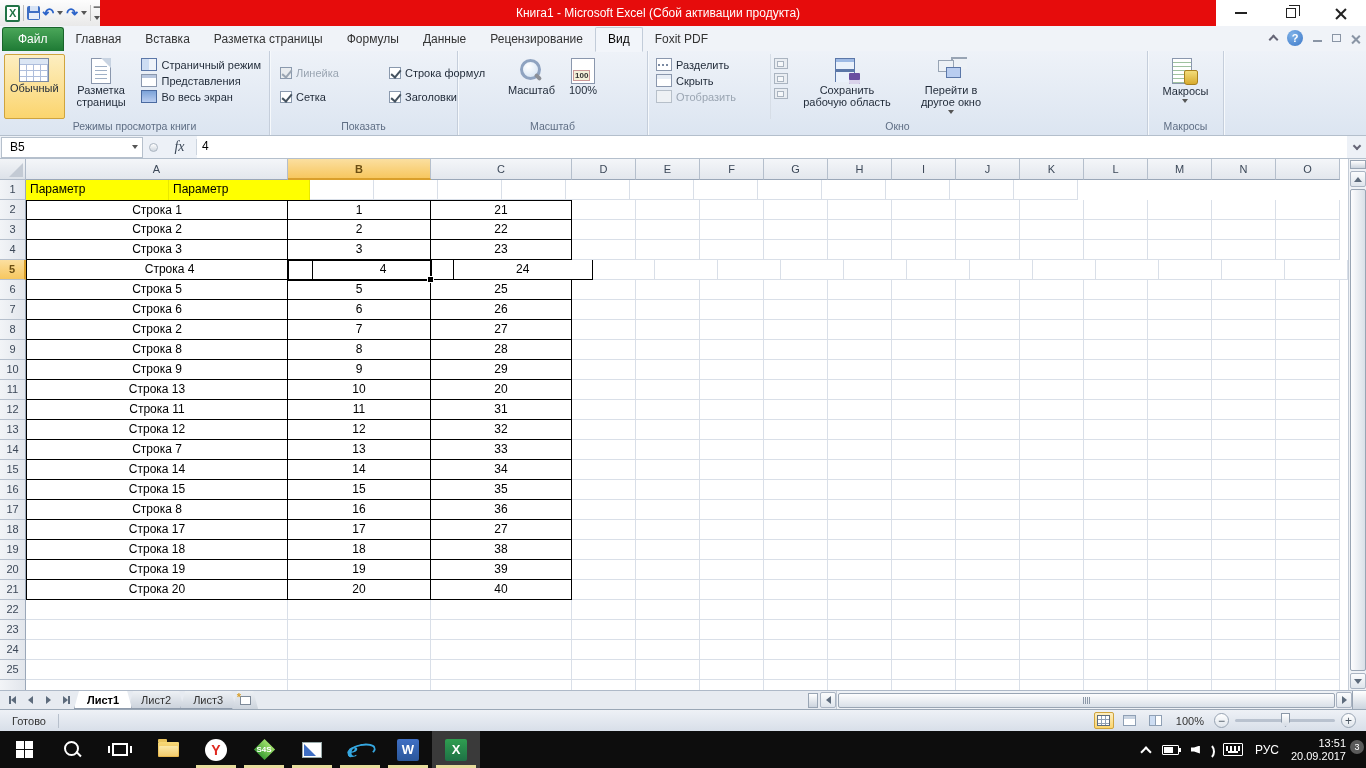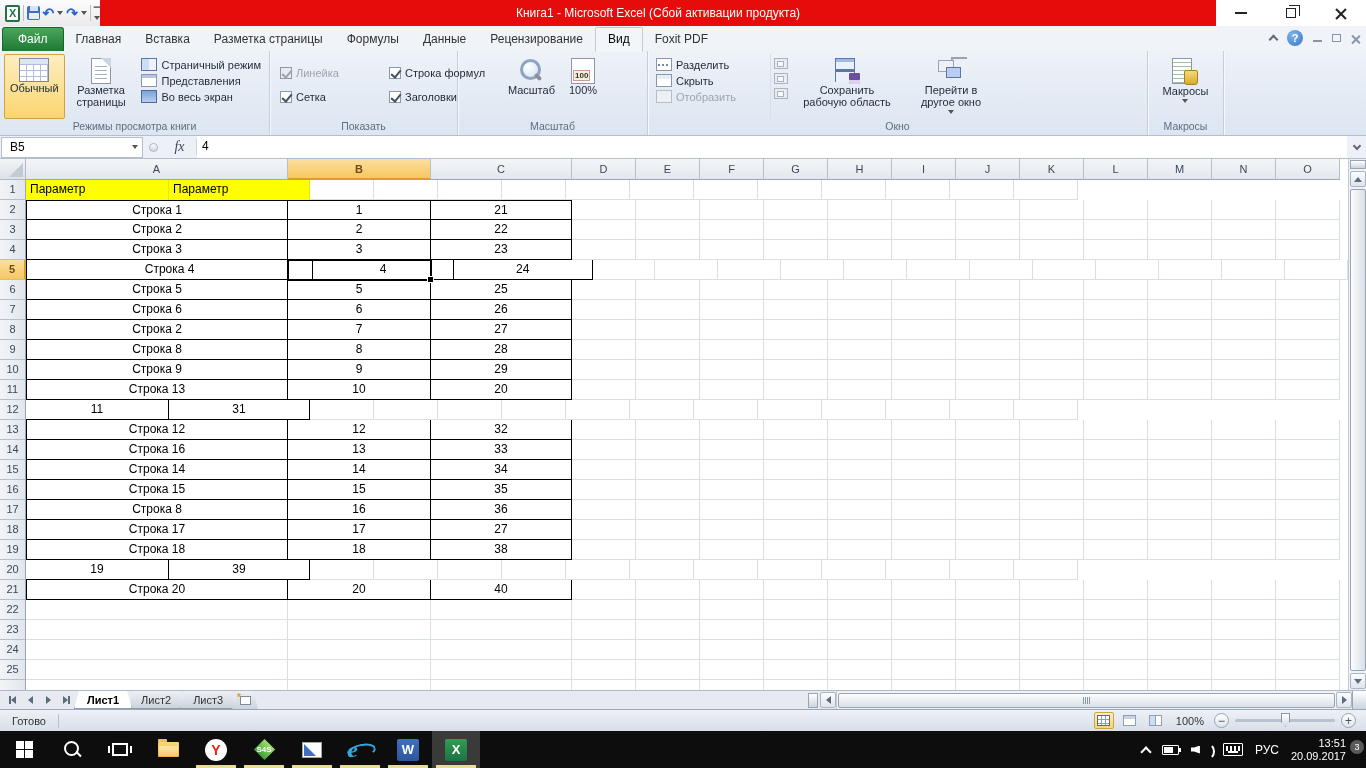--- a/index.html
+++ b/index.html
@@ -591,20 +591,21 @@
           <div class="cell" style="width: 64px;"></div>
           <div class="cell" style="width: 64px;"></div>
           <div class="cell" style="width: 64px;"></div>
           <div class="cell" style="width: 64px;"></div>
           <div class="cell" style="width: 64px;"></div>
           <div class="cell" style="width: 64px;"></div>
           <div class="cell" style="width: 64px;"></div>
         </div>
         <div class="grow">
           <div class="rh">12</div>
+          <div class="cell tbl c0" style="width: 262px;">Строка 11</div>
           <div class="cell tbl" style="width: 143px;">11</div>
           <div class="cell tbl" style="width: 141px;">31</div>
           <div class="cell" style="width: 64px;"></div>
           <div class="cell" style="width: 64px;"></div>
           <div class="cell" style="width: 64px;"></div>
           <div class="cell" style="width: 64px;"></div>
           <div class="cell" style="width: 64px;"></div>
           <div class="cell" style="width: 64px;"></div>
           <div class="cell" style="width: 64px;"></div>
           <div class="cell" style="width: 64px;"></div>
@@ -626,21 +627,21 @@
           <div class="cell" style="width: 64px;"></div>
           <div class="cell" style="width: 64px;"></div>
           <div class="cell" style="width: 64px;"></div>
           <div class="cell" style="width: 64px;"></div>
           <div class="cell" style="width: 64px;"></div>
           <div class="cell" style="width: 64px;"></div>
           <div class="cell" style="width: 64px;"></div>
         </div>
         <div class="grow">
           <div class="rh">14</div>
-          <div class="cell tbl c0" style="width: 262px;">Строка 16</div>
+          <div class="cell tbl c0" style="width: 262px;">Строка 7</div>
           <div class="cell tbl" style="width: 143px;">13</div>
           <div class="cell tbl" style="width: 141px;">33</div>
           <div class="cell" style="width: 64px;"></div>
           <div class="cell" style="width: 64px;"></div>
           <div class="cell" style="width: 64px;"></div>
           <div class="cell" style="width: 64px;"></div>
           <div class="cell" style="width: 64px;"></div>
           <div class="cell" style="width: 64px;"></div>
           <div class="cell" style="width: 64px;"></div>
           <div class="cell" style="width: 64px;"></div>
@@ -734,20 +735,21 @@
           <div class="cell" style="width: 64px;"></div>
           <div class="cell" style="width: 64px;"></div>
           <div class="cell" style="width: 64px;"></div>
           <div class="cell" style="width: 64px;"></div>
           <div class="cell" style="width: 64px;"></div>
           <div class="cell" style="width: 64px;"></div>
           <div class="cell" style="width: 64px;"></div>
         </div>
         <div class="grow">
           <div class="rh">20</div>
+          <div class="cell tbl c0" style="width: 262px;">Строка 19</div>
           <div class="cell tbl" style="width: 143px;">19</div>
           <div class="cell tbl" style="width: 141px;">39</div>
           <div class="cell" style="width: 64px;"></div>
           <div class="cell" style="width: 64px;"></div>
           <div class="cell" style="width: 64px;"></div>
           <div class="cell" style="width: 64px;"></div>
           <div class="cell" style="width: 64px;"></div>
           <div class="cell" style="width: 64px;"></div>
           <div class="cell" style="width: 64px;"></div>
           <div class="cell" style="width: 64px;"></div>

